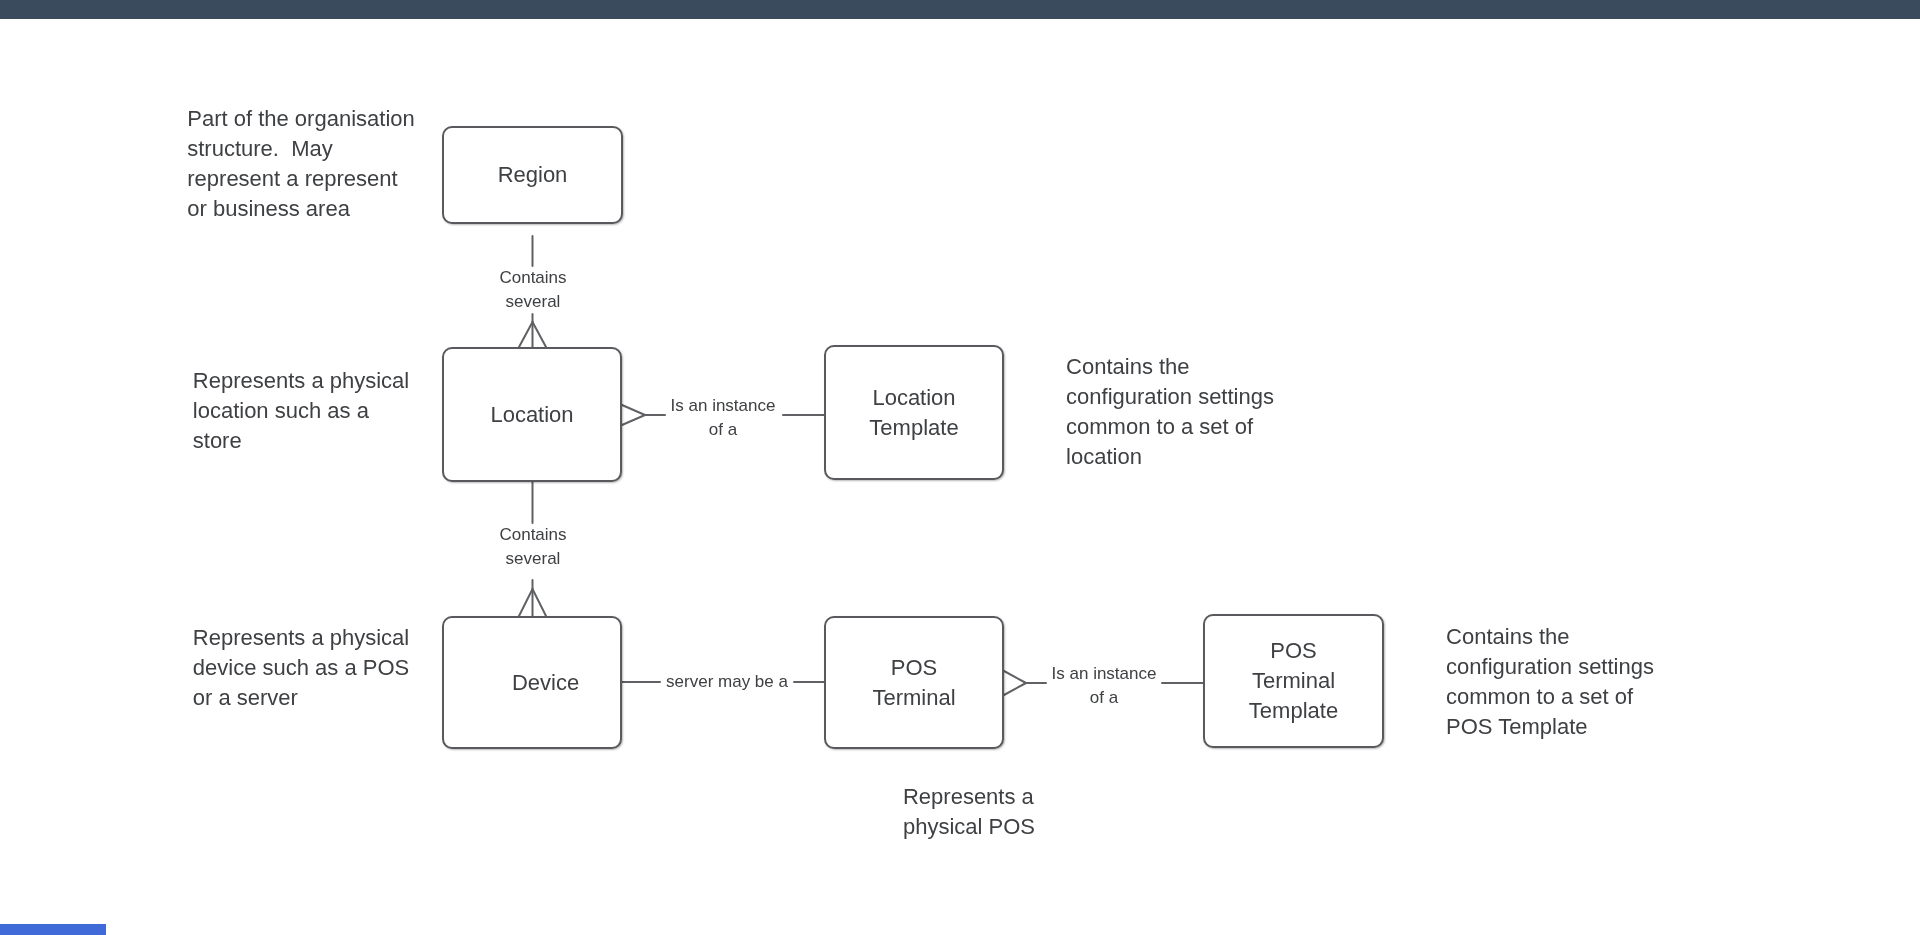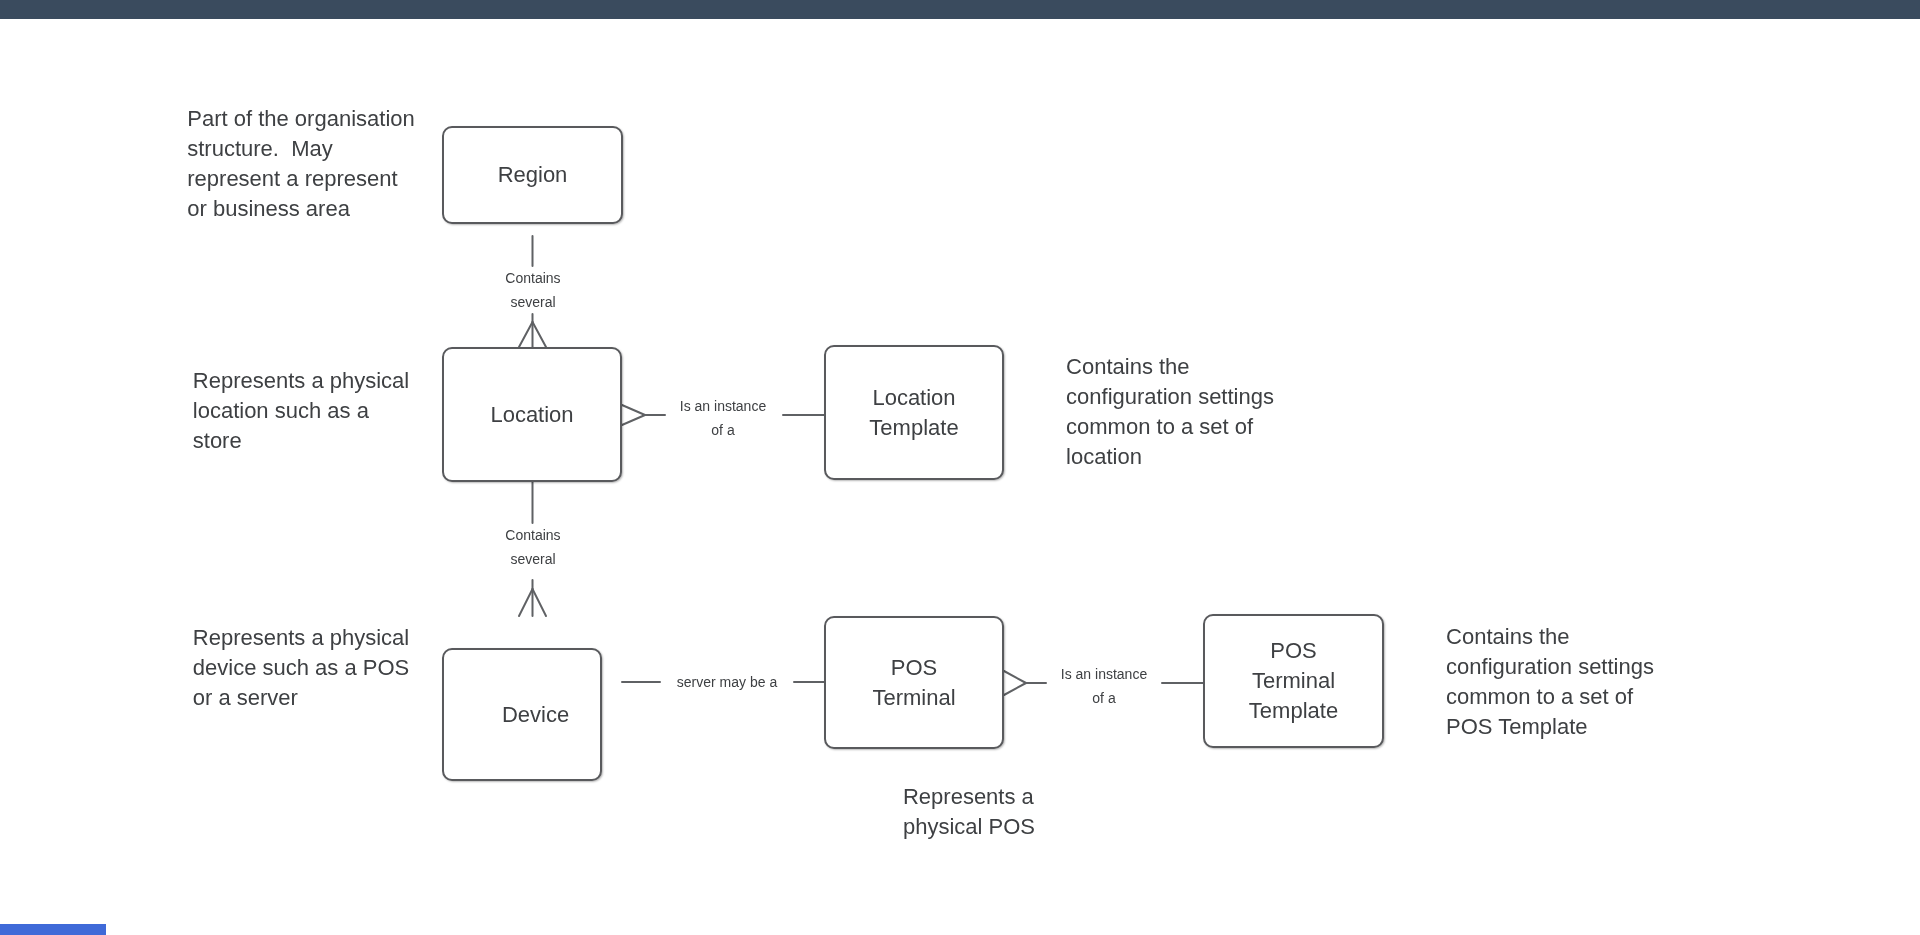--- a/index.html
+++ b/index.html
@@ -40,21 +40,21 @@
   .note {
     position:absolute;
     transform:translateX(-50%);
     text-align:left;
     font-size:22px; line-height:30px;margin-left:13px;
   }
   .clabel {
     position:absolute;
     transform:translateX(-50%);
     text-align:center;
-    font-size:14px; line-height:24px;
+    font-size:17px; line-height:24px;
   }
   .note div, .clabel div, .entity div { white-space:pre; }
 </style>
 </head>
 <body>
 
 <div class="topbar"></div>
 <div class="accentbar"></div>
 
 <svg class="wires" viewBox="0 0 1920 935">
@@ -96,21 +96,21 @@
 
 <div class="entity" style="left:442px; top:347px; width:180px; height:135px;">
   <div>Location</div>
 </div>
 
 <div class="entity" style="left:824px; top:345px; width:180px; height:135px;">
   <div>Location</div>
   <div>Template</div>
 </div>
 
-<div class="entity" style="left:442px; top:648px; width:160px; height:133px;padding-left:27px;">
+<div class="entity" style="left:442px; top:616px; width:180px; height:133px;padding-left:27px;">
   <div>Device</div>
 </div>
 
 <div class="entity" style="left:824px; top:616px; width:180px; height:133px;">
   <div>POS</div>
   <div>Terminal</div>
 </div>
 
 <div class="entity" style="left:1203px; top:614px; width:181px; height:134px;">
   <div>POS</div>

